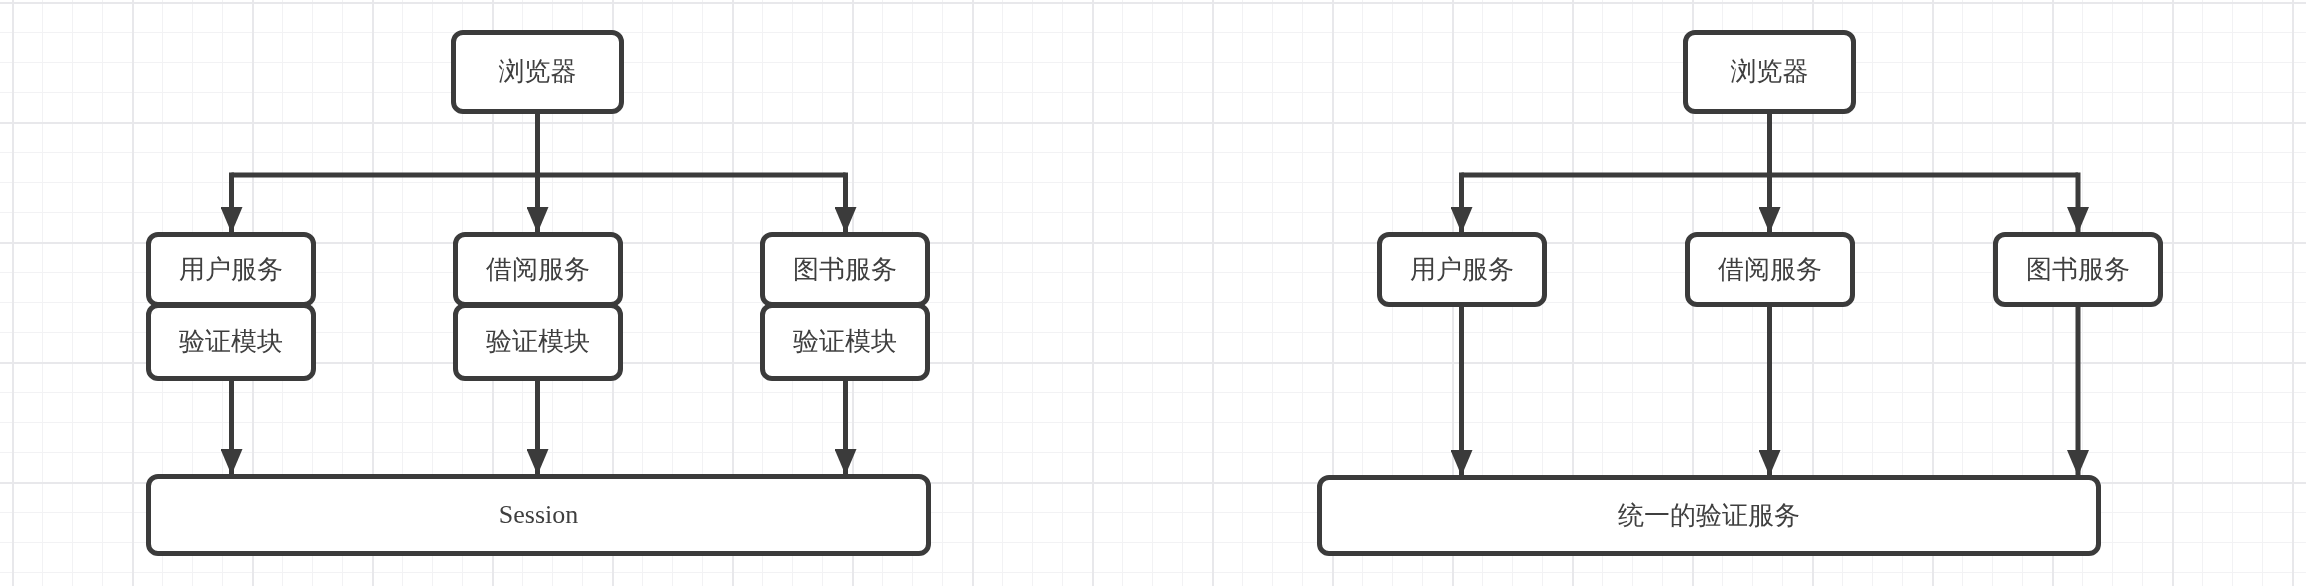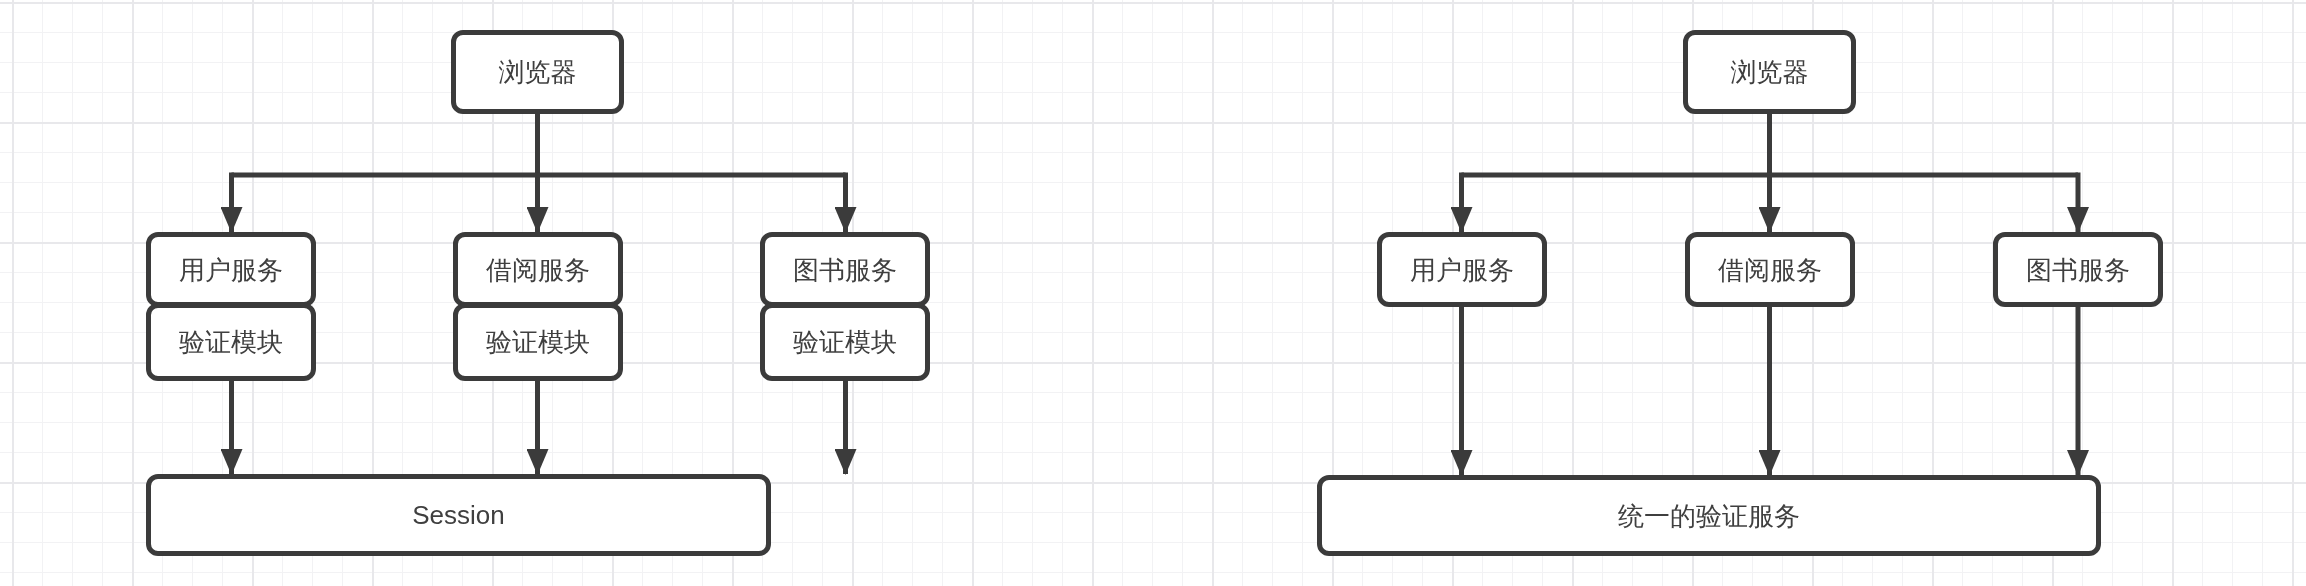--- a/index.html
+++ b/index.html
@@ -38,20 +38,21 @@
     background: #ffffff;
     border: 5px solid var(--stroke, #3b3b3b);
     border-radius: 12px;
     display: flex;
     align-items: center;
     justify-content: center;
     color: var(--text, #3f3f3f);
     font-size: 26px;
     line-height: 1;
     white-space: nowrap;
+    font-family: Liberation Serif, serif;
   }
   .node span { display: block; }
 </style>
 </head>
 <body>
 
 <div class="canvas">
 
   <svg class="wires" viewBox="0 0 2306 586" xmlns="http://www.w3.org/2000/svg">
     <defs>
@@ -96,21 +97,21 @@
       <span>验证模块</span>
     </div>
 
     <div class="node" style="left:760px;top:232px;width:170px;height:75px">
       <span>图书服务</span>
     </div>
     <div class="node" style="left:760px;top:303px;width:170px;height:78px">
       <span>验证模块</span>
     </div>
 
-    <div class="node" style="left:146px;top:474px;width:625px;height:82px">
+    <div class="node" style="left:146px;top:474px;width:785px;height:82px">
       <span>Session</span>
     </div>
   </section>
 
   <section>
     <div class="node" style="left:1683px;top:30px;width:173px;height:84px">
       <span>浏览器</span>
     </div>
 
     <div class="node" style="left:1377px;top:232px;width:170px;height:75px">

